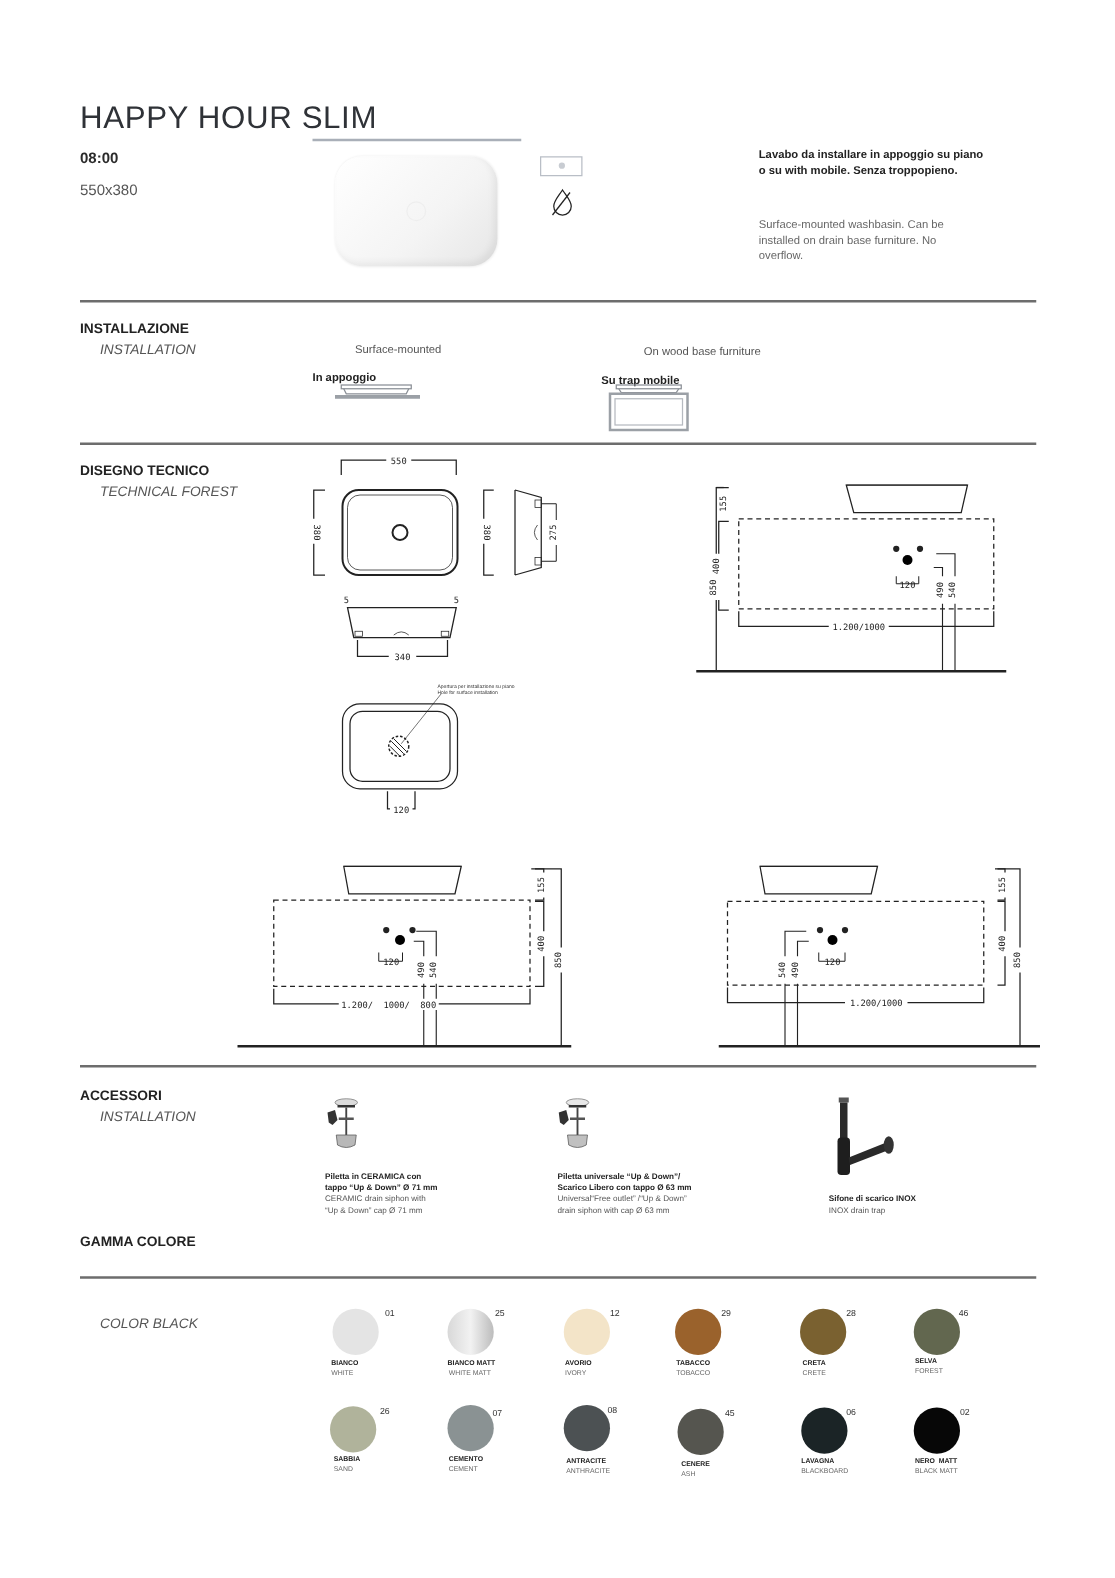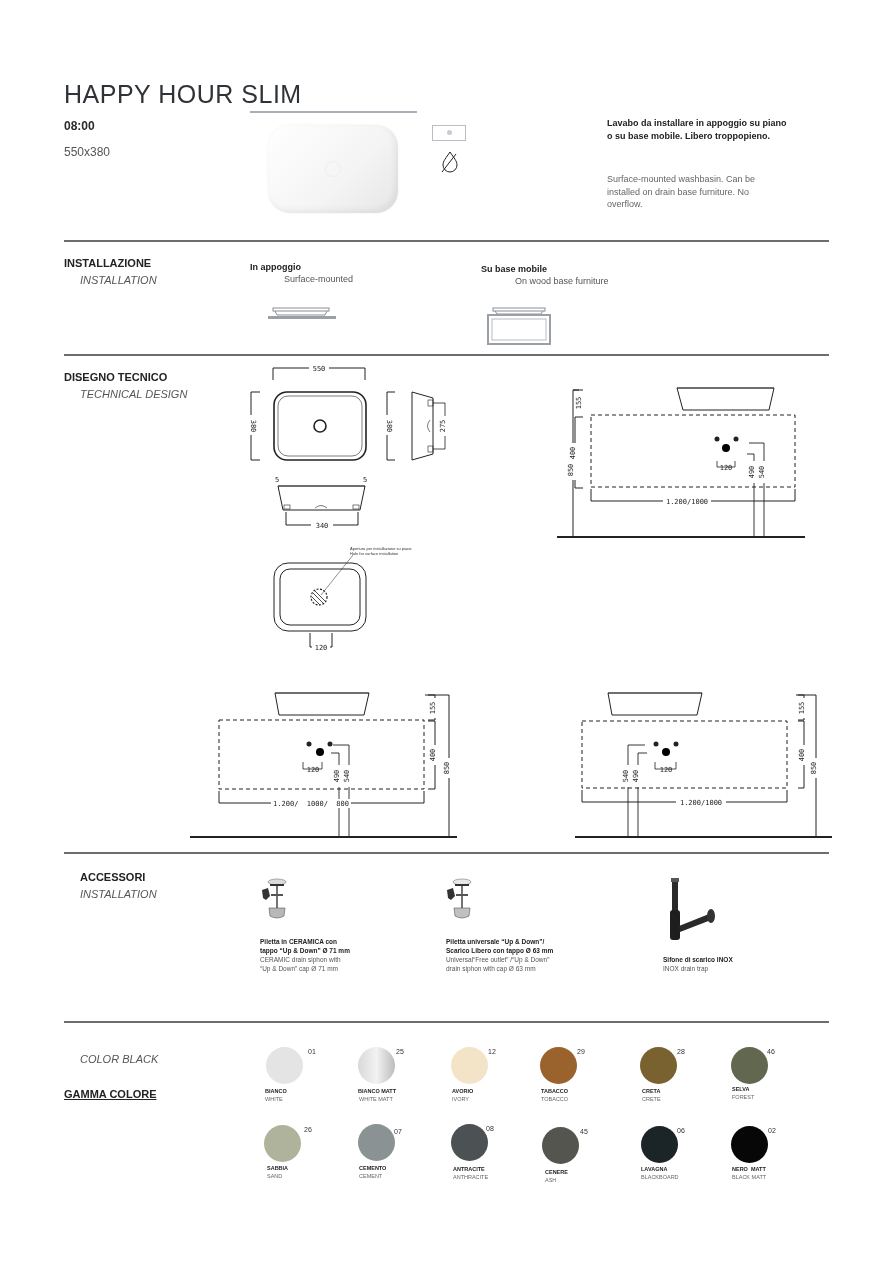--- a/index.html
+++ b/index.html
@@ -8,21 +8,21 @@
   .abs { position: absolute; }
   .title { left: 64px; top: 80px; font-size: 25px; letter-spacing: 0.5px; color: #2f3237; font-weight: normal; }
   .title-rule { left: 250px; top: 111px; width: 167px; height: 2px; background: #a9afb8; }
   .model { left: 64px; top: 119px; font-size: 12px; font-weight: bold; color: #2b2b2b; }
   .size { left: 64px; top: 145px; font-size: 12px; color: #555; }
   .desc-it { left: 607px; top: 117px; width: 180px; font-size: 9px; font-weight: bold; line-height: 12.5px; color: #222; }
   .desc-en { left: 607px; top: 173px; width: 180px; font-size: 9px; line-height: 12.5px; color: #666; }
   .hr { left: 64px; width: 765px; height: 1.5px; background: #6d6d6d; }
   .sec-it { left: 64px; font-size: 11px; font-weight: bold; color: #222; }
   .sec-en { left: 80px; font-size: 11px; color: #555; font-style: italic; }
-  .inst-it { font-size: 9px; font-weight: bold; color: #222; }
+  .inst-it { font-size: 9px; font-weight: bold; color: #222; margin-top: 35px; }
   .inst-en { font-size: 9px; color: #555; margin-left: 34px; }
   .acc-it { font-size: 6.5px; font-weight: bold; color: #222; line-height: 9px; width: 160px; }
   .acc-en { font-size: 6.5px; color: #555; line-height: 9px; width: 160px; }
   .swatch { width: 37px; height: 37px; border-radius: 50%; }
   .sw-code { font-size: 7px; color: #333; }
   .sw-it { font-size: 5.5px; font-weight: bold; color: #222; }
   .sw-en { font-size: 5.5px; color: #666; }
   .dim { font-family: "DejaVu Sans Mono", monospace; font-size: 7px; fill: #222; }
   .annot { font-size: 4px; fill: #333; font-family: "Liberation Sans", sans-serif; }
   svg { overflow: visible; }
@@ -42,53 +42,53 @@
 <div class="abs" style="left:432px;top:125px;width:34px;height:16px;border:1px solid #b9bec6;">
   <div style="position:absolute;left:14px;top:4px;width:5px;height:5px;border-radius:50%;background:#c8ccd2;"></div>
 </div>
 <div class="abs" style="left:440px;top:150px;width:20px;height:24px;">
   <svg width="20" height="24" viewBox="0 0 20 24">
     <path d="M10 2 C 6 8, 3 11, 3 15 A 7 7 0 0 0 17 15 C 17 11, 14 8, 10 2 Z" fill="none" stroke="#222" stroke-width="1"></path>
     <line x1="2" y1="22" x2="16" y2="4" stroke="#222" stroke-width="1"></line>
   </svg>
 </div>
 
-<div class="abs desc-it">Lavabo da installare in appoggio su piano o su base mobile. Libero troppopieno.</div>
+<div class="abs desc-it">Lavabo da installare in appoggio su piano o su with mobile. Senza troppopieno.</div>
 <div class="abs desc-en">Surface-mounted washbasin. Can be installed on drain base furniture. No overflow.</div>
 
 <div class="abs hr" style="top:240px;"></div>
 
 <div class="abs sec-it" style="top:257px;">INSTALLAZIONE</div>
 <div class="abs sec-en" style="top:274px;">INSTALLATION</div>
 
 <div class="abs inst-it" style="left:250px;top:262px;">In appoggio</div>
 <div class="abs inst-en" style="left:250px;top:274px;">Surface-mounted</div>
 <div class="abs" style="left:268px;top:307px;">
   <svg width="68" height="14" viewBox="0 0 68 14">
     <rect x="5" y="1" width="56" height="3" fill="none" stroke="#8a8f96" stroke-width="1"></rect>
     <path d="M7 4 L9 8 L57 8 L59 4" fill="none" stroke="#8a8f96" stroke-width="1"></path>
     <rect x="0" y="9" width="68" height="3" fill="#9ba0a6"></rect>
   </svg>
 </div>
 
-<div class="abs inst-it" style="left:481px;top:264px;">Su base mobile</div>
+<div class="abs inst-it" style="left:481px;top:264px;">Su trap mobile</div>
 <div class="abs inst-en" style="left:481px;top:276px;">On wood base furniture</div>
 <div class="abs" style="left:487px;top:308px;">
   <svg width="64" height="38" viewBox="0 0 64 38">
     <rect x="6" y="0" width="52" height="3" fill="none" stroke="#8a8f96" stroke-width="1"></rect>
     <path d="M8 3 L10 6 L54 6 L56 3" fill="none" stroke="#8a8f96" stroke-width="1"></path>
     <rect x="1" y="7" width="62" height="29" fill="none" stroke="#9ba0a6" stroke-width="2"></rect>
     <rect x="5" y="11" width="54" height="21" fill="none" stroke="#b6bac0" stroke-width="1"></rect>
   </svg>
 </div>
 
 <div class="abs hr" style="top:354px;"></div>
 
 <div class="abs sec-it" style="top:371px;">DISEGNO TECNICO</div>
-<div class="abs sec-en" style="top:388px;">TECHNICAL DESIGN</div>
+<div class="abs sec-en" style="top:388px;">TECHNICAL FOREST</div>
 
 <svg class="abs" style="left:245px;top:360px;" width="220" height="180" viewBox="0 0 220 180">
   <g fill="none" stroke="#222" stroke-width="1">
     <path d="M28 20 L28 8 L120 8 L120 20"></path>
     <path d="M15 32 L6 32 L6 100 L15 100"></path>
     <rect x="29" y="32" width="92" height="68" rx="13" stroke-width="1.6"></rect>
     <rect x="33" y="36" width="84" height="60" rx="10" stroke-width="0.6"></rect>
     <circle cx="75" cy="66" r="6" stroke-width="1.6"></circle>
 
     <path d="M150 32 L142 32 L142 100 L150 100"></path>
@@ -225,21 +225,21 @@
   <rect x="54" y="75" width="9" height="22" fill="#fff"></rect>
   <text class="dim" x="58" y="86" text-anchor="middle" transform="rotate(-90 58 86)">540</text>
   <rect x="64" y="75" width="9" height="22" fill="#fff"></rect>
   <text class="dim" x="68" y="86" text-anchor="middle" transform="rotate(-90 68 86)">490</text>
   <rect x="106" y="108" width="50" height="9" fill="#fff"></rect>
   <text class="dim" x="131" y="115" text-anchor="middle">1.200/1000</text>
 </svg>
 
 <div class="abs hr" style="top:852px;"></div>
 
-<div class="abs sec-it" style="top:871px;margin-left:16px;">ACCESSORI</div>
+<div class="abs sec-it" style="top:871px;">ACCESSORI</div>
 <div class="abs sec-en" style="top:888px;">INSTALLATION</div>
 
 <div class="abs" style="left:260px;top:878px;">
   <svg width="30" height="45" viewBox="0 0 30 45">
     <ellipse cx="17" cy="4" rx="9" ry="3" fill="#dcdcdc" stroke="#777" stroke-width="0.6"></ellipse>
     <rect x="10" y="6" width="14" height="2" fill="#333"></rect>
     <line x1="17" y1="8" x2="17" y2="30" stroke="#444" stroke-width="1.5"></line>
     <rect x="11" y="16" width="12" height="2" fill="#555"></rect>
     <path d="M2 12 L8 10 L10 18 L6 22 L3 20 Z" fill="#333"></path>
     <path d="M9 30 L25 30 L24 38 Q 17 42 10 38 Z" fill="#b8b8b8" stroke="#555" stroke-width="0.6"></path>
@@ -284,21 +284,21 @@
 </div>
 <div class="abs acc-it" style="left:663px;top:955px;">
   <div>Sifone di scarico INOX</div>
 </div>
 <div class="abs acc-en" style="left:663px;top:964px;">
   <div>INOX drain trap</div>
 </div>
 
 <div class="abs hr" style="top:1021px;"></div>
 
-<div class="abs sec-it" style="top:1088px;text-decoration:underline;">GAMMA COLORE</div>
+<div class="abs sec-it" style="top:988px;">GAMMA COLORE</div>
 <div class="abs sec-en" style="top:1053px;">COLOR BLACK</div>
 
 <div class="abs" style="left:266px;top:1047px;">
   <div class="swatch" style="background:#e4e4e4;"></div>
   <div class="abs sw-code" style="left:42px;top:1px;">01</div>
   <div class="abs sw-it" style="left:-1px;top:41px;white-space:nowrap;">BIANCO</div>
   <div class="abs sw-en" style="left:-1px;top:49px;white-space:nowrap;">WHITE</div>
 </div>
 <div class="abs" style="left:358px;top:1047px;">
   <div class="swatch" style="background:linear-gradient(90deg,#d8d8d8 0%,#f2f2f2 50%,#bcbcbc 100%);"></div>

